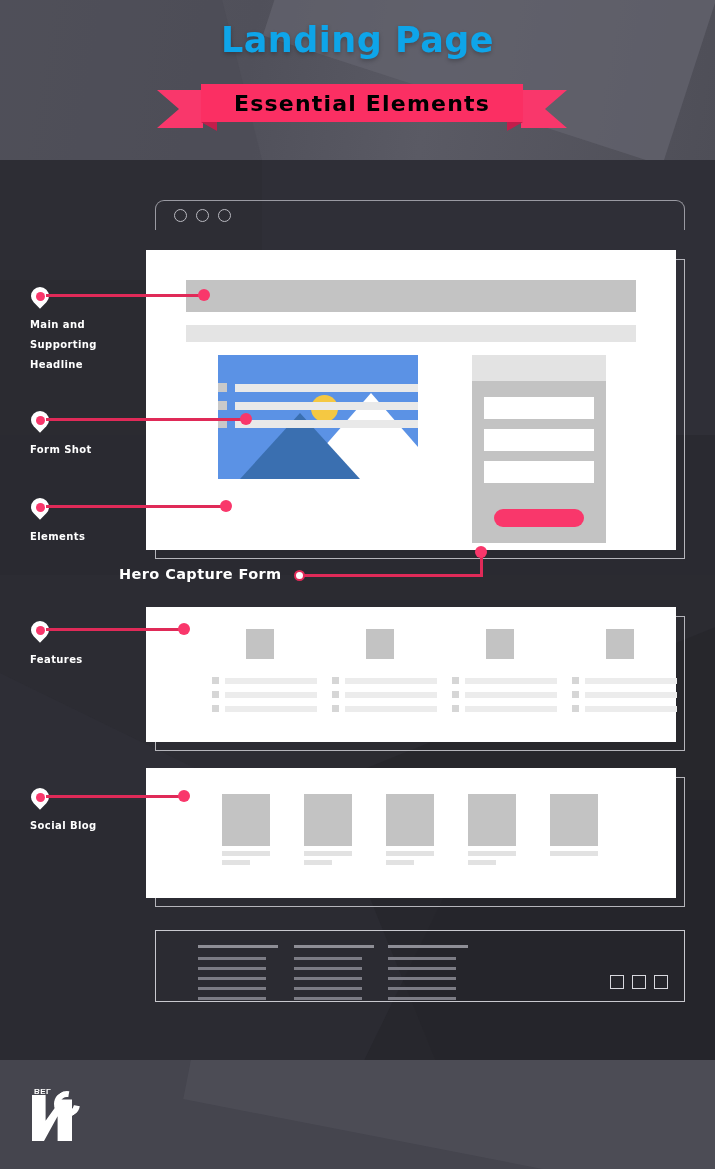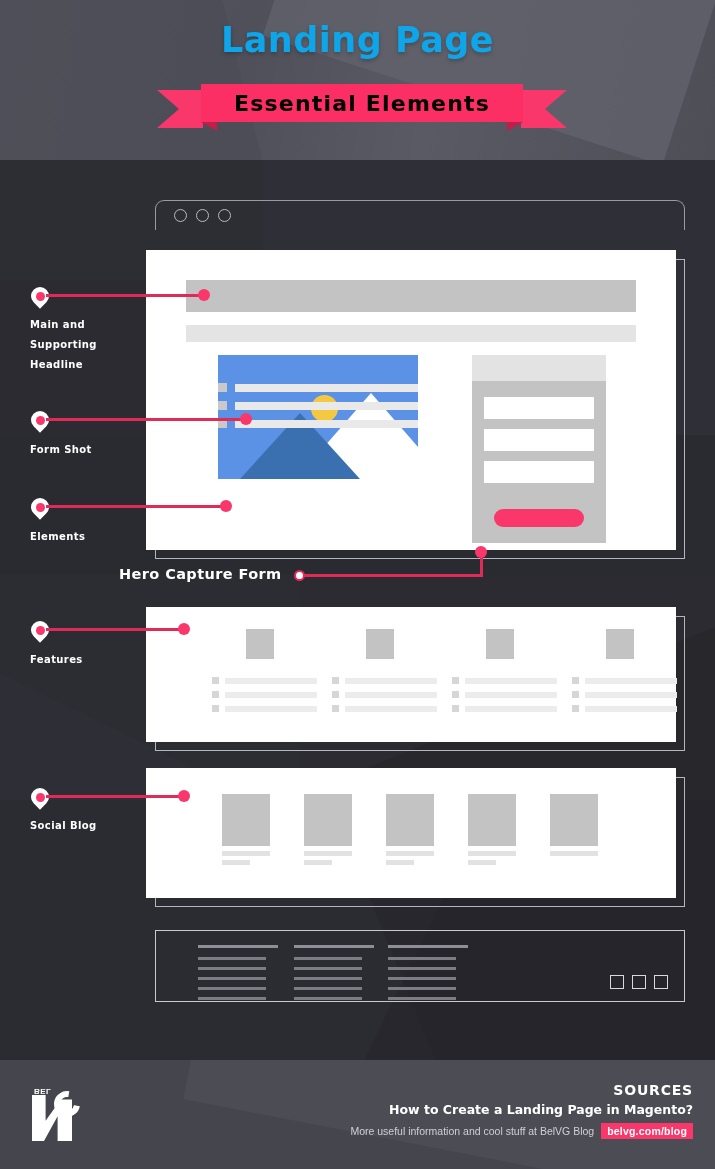--- a/index.html
+++ b/index.html
@@ -485,22 +485,14 @@
   </div>
 
   <div class="logo">
     <div class="logo-mark">
       <span class="m-tag">BEL</span>
       <span class="m-bg"></span>
       <span class="m-c"></span>
     </div>
   </div>
 
-  <div class="sources">
-    <div class="src-title">SOURCES</div>
-    <div class="src-sub">How to Create a Landing Page in Magento?</div>
-    <div class="src-row">
-      <span class="src-note">More useful information and cool stuff  at BelVG Blog</span>
-      <span class="src-badge">belvg.com/blog</span>
-    </div>
-  </div>
 
 </div>
 
 </body></html>

